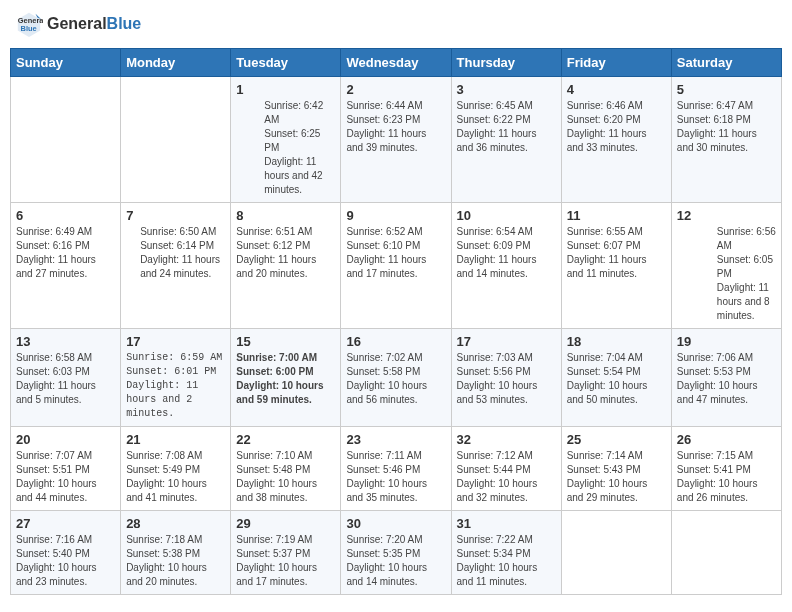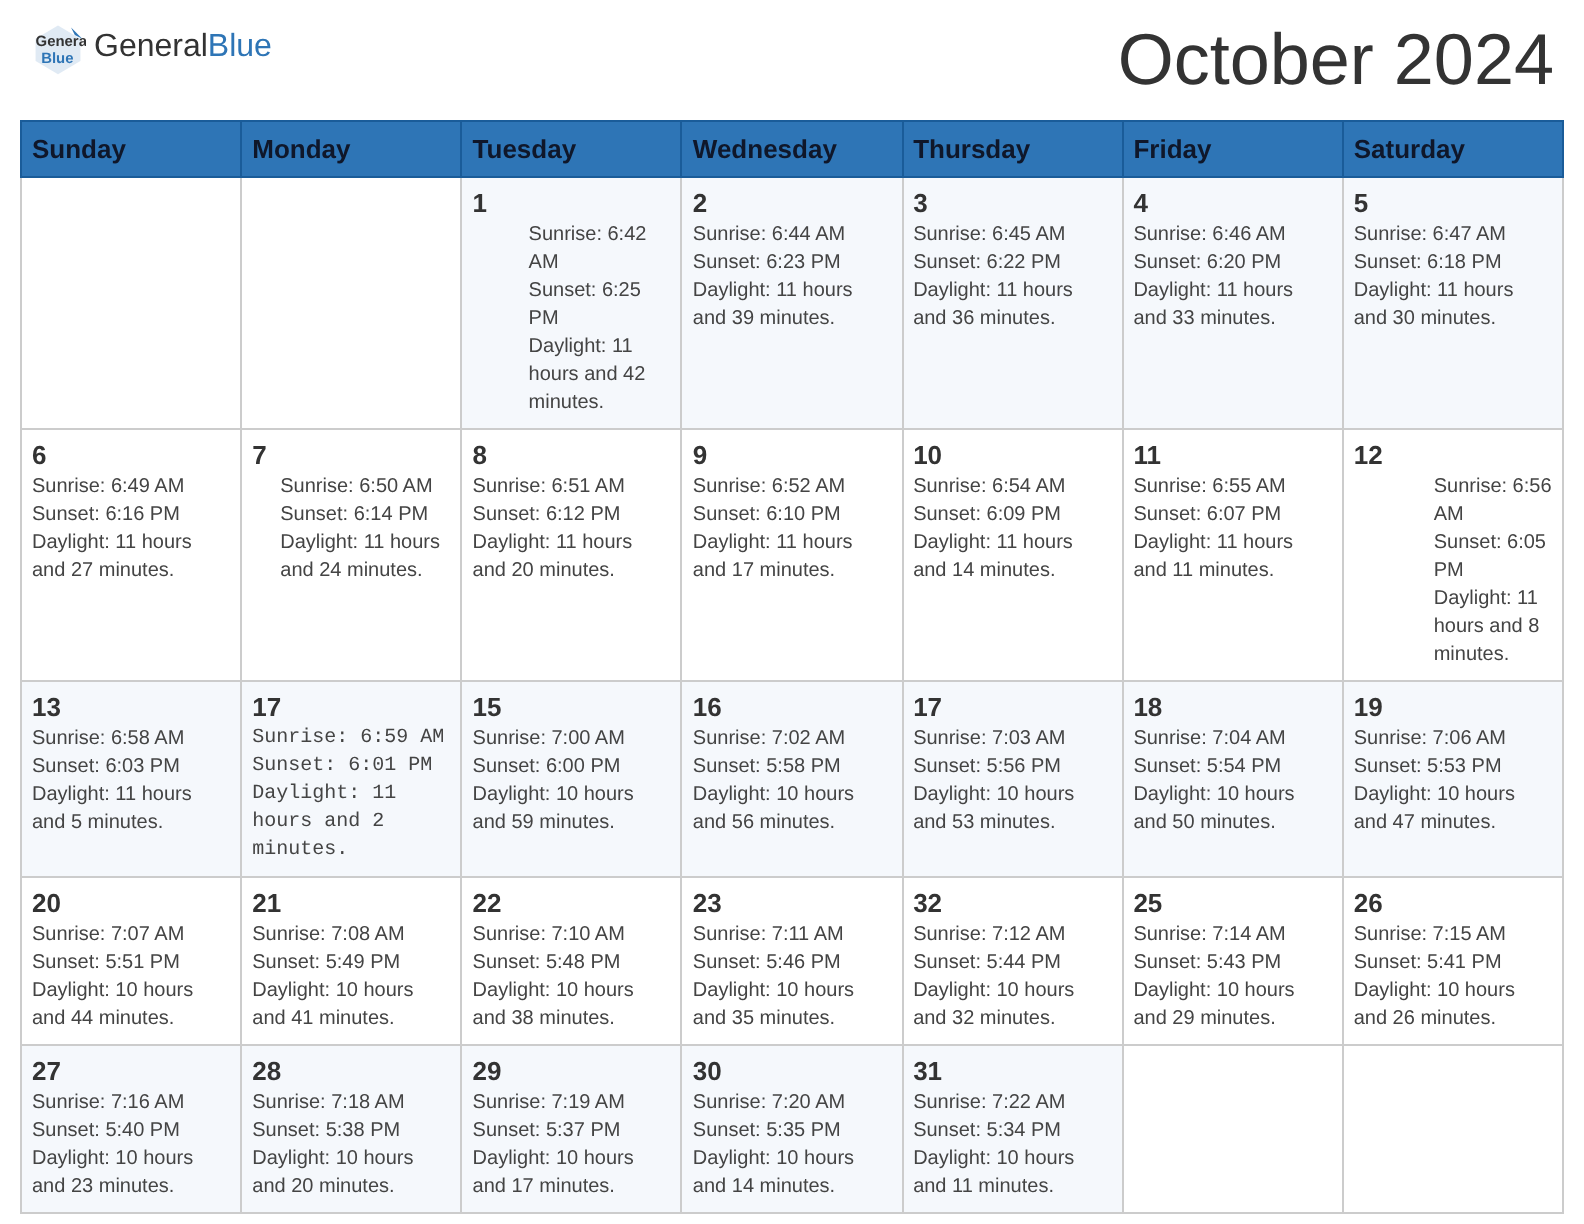--- a/index.html
+++ b/index.html
@@ -39,21 +39,21 @@
       font-size: 16px;
       color: #555;
     }
     table {
       width: 100%;
       border-collapse: collapse;
       font-size: 11px;
     }
     thead tr th {
       background-color: #2e75b6;
-      color: #0f172a;
+      color: #ffffff;
       padding: 6px 5px;
       text-align: left;
       font-size: 13px;
       font-weight: bold;
       border: 1px solid #1a5c99;
     }
     tbody tr td {
       border: 1px solid #ccc;
       padding: 5px 5px;
       vertical-align: top;
@@ -87,27 +87,26 @@
 
 <div class="header">
   <div class="logo">
     <svg class="logo-icon" viewBox="0 0 30 30">
       <polygon points="15,3 27,10 27,22 15,29 3,22 3,10" fill="#2e75b6" opacity="0.15"></polygon>
       <text x="3" y="14" font-size="8" font-weight="bold" fill="#333">General</text>
       <text x="6" y="23" font-size="8" font-weight="bold" fill="#2e75b6">Blue</text>
       <polygon points="22,4 28,10 24,8" fill="#2e75b6"></polygon>
     </svg>
     <div>
-      <div style="font-size:16px;font-weight:normal;color:#333;line-height:1.1;">
+      <div style="font-size:16px;font-weight:bold;color:#333;line-height:1.1;">
         <span style="color:#333">General</span><span style="color:#2e75b6">Blue</span>
       </div>
     </div>
   </div>
   <div class="title-block">
-    <div class="month-title">October 2024</div>
   </div>
 </div>
 
 <table>
   <thead>
     <tr>
     <th>Sunday</th>
         <th>Monday</th>
         <th>Tuesday</th>
         <th>Wednesday</th>
@@ -203,21 +202,21 @@
 Daylight: 11 hours and 5 minutes.</div>
         </td>
         <td>
           <span class="day-num">17</span>
           <div class="day-info" style="white-space: pre-line; font-family: Liberation Mono, monospace;">Sunrise: 6:59 AM
 Sunset: 6:01 PM
 Daylight: 11 hours and 2 minutes.</div>
         </td>
         <td>
           <span class="day-num">15</span>
-          <div class="day-info" style="white-space: pre-line;">Sunrise: 7:00 AM
+          <div class="day-info" style="white-space: pre-line; font-weight: bold;">Sunrise: 7:00 AM
 Sunset: 6:00 PM
 Daylight: 10 hours and 59 minutes.</div>
         </td>
         <td>
           <span class="day-num">16</span>
           <div class="day-info" style="white-space: pre-line;">Sunrise: 7:02 AM
 Sunset: 5:58 PM
 Daylight: 10 hours and 56 minutes.</div>
         </td>
         <td>

